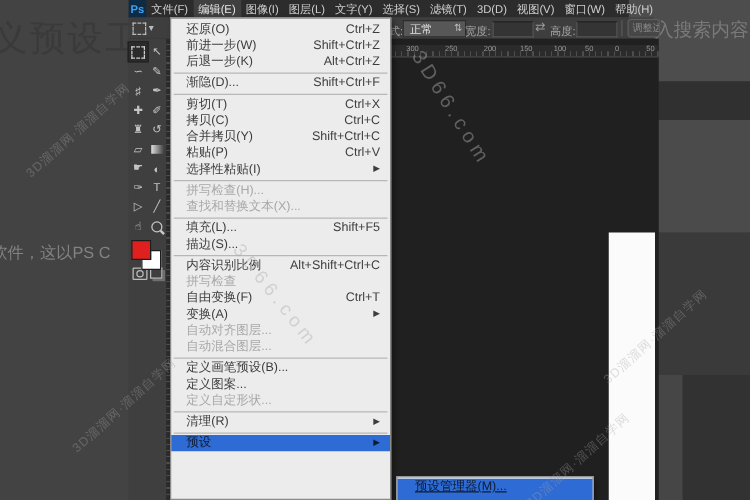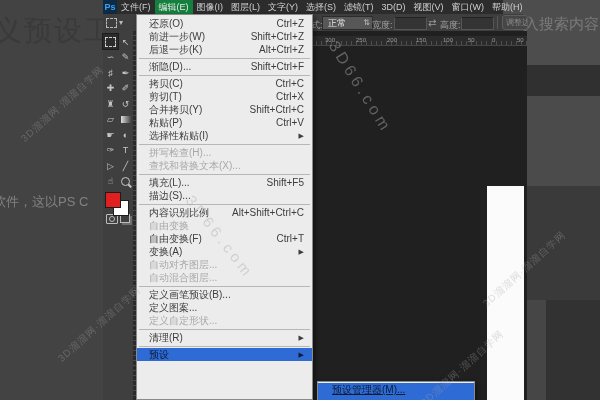--- a/index.html
+++ b/index.html
@@ -23,21 +23,21 @@
   #rc4{top:186px;height:114px;background:#3a3a3a;left:526px;width:74px;}
   #rc5{top:300px;height:100px;background:#323232;left:526px;width:74px;}
   #rc6{top:300px;height:100px;background:#464646;left:526px;width:20px;}
   #search-text{left:524px;top:15px;font-size:15px;color:#7a7a7a;white-space:nowrap;}
   
   #menubar{left:103px;top:0;width:400px;height:14px;background:#2c2c2c;
     display:flex;align-items:center;font-size:9px;color:#cfcfcf;}
   #ps-logo{width:14px;height:14px;background:#0e2b45;color:#3ba2f3;font-weight:bold;
     font-size:9px;display:flex;align-items:center;justify-content:center;flex:none;}
   .mb-item{padding:0 4px;line-height:14px;white-space:nowrap;}
-  .mb-item.active{background:#15803d;color:#e8e8e8;}
+  .mb-item.active{background:#404040;color:#e8e8e8;}
   #optionsbar{left:103px;top:14px;width:420px;height:17px;background:#3e3e3e;
     border-bottom:1px solid #2a2a2a;}
   #tool-preset{left:106px;top:17px;width:24px;height:11px;color:#bbb;font-size:8px;display:flex;align-items:center;gap:2px;}
   .mini-marquee{width:9px;height:8px;border:1px dashed #b8b8b8;display:inline-block;}
   .opt-label{font-size:9px;color:#a5a5a5;top:19px;white-space:nowrap;}
   .opt-field{top:17px;height:11px;background:#343434;border:1px solid #555;border-top-color:#222;}
   #mode-select{left:322px;top:16px;width:44px;height:12px;background:#575757;border:1px solid #2b2b2b;
     color:#e3e3e3;font-size:9px;line-height:12px;padding-left:5px;}
   #mode-select .spin{float:right;margin-right:2px;font-size:8px;color:#bdbdbd;}
   #swap-icon{left:428px;top:17px;color:#9a9a9a;font-size:10px;}
@@ -223,28 +223,28 @@
       <span>后退一步(K)</span>
       <span class="sc">Alt+Ctrl+Z</span>
     </div>
     <div class="menu-sep"></div>
     <div class="menu-item">
       <span>渐隐(D)...</span>
       <span class="sc">Shift+Ctrl+F</span>
     </div>
     <div class="menu-sep"></div>
     <div class="menu-item">
+      <span>剪切(T)</span>
+      <span class="sc">Ctrl+X</span>
+    </div>
+    <div class="menu-item">
       <span>拷贝(C)</span>
       <span class="sc">Ctrl+C</span>
     </div>
     <div class="menu-item">
-      <span>剪切(T)</span>
-      <span class="sc">Ctrl+X</span>
-    </div>
-    <div class="menu-item">
       <span>合并拷贝(Y)</span>
       <span class="sc">Shift+Ctrl+C</span>
     </div>
     <div class="menu-item">
       <span>粘贴(P)</span>
       <span class="sc">Ctrl+V</span>
     </div>
     <div class="menu-item">
       <span>选择性粘贴(I)</span>
       <span class="sub-arrow">▶</span>
@@ -266,21 +266,21 @@
     <div class="menu-item">
       <span>描边(S)...</span>
       <span></span>
     </div>
     <div class="menu-sep"></div>
     <div class="menu-item">
       <span>内容识别比例</span>
       <span class="sc">Alt+Shift+Ctrl+C</span>
     </div>
     <div class="menu-item disabled">
-      <span>自由变换</span>
+      <span>拼写检查</span>
       <span></span>
     </div>
     <div class="menu-item">
       <span>自由变换(F)</span>
       <span class="sc">Ctrl+T</span>
     </div>
     <div class="menu-item">
       <span>变换(A)</span>
       <span class="sub-arrow">▶</span>
     </div>

